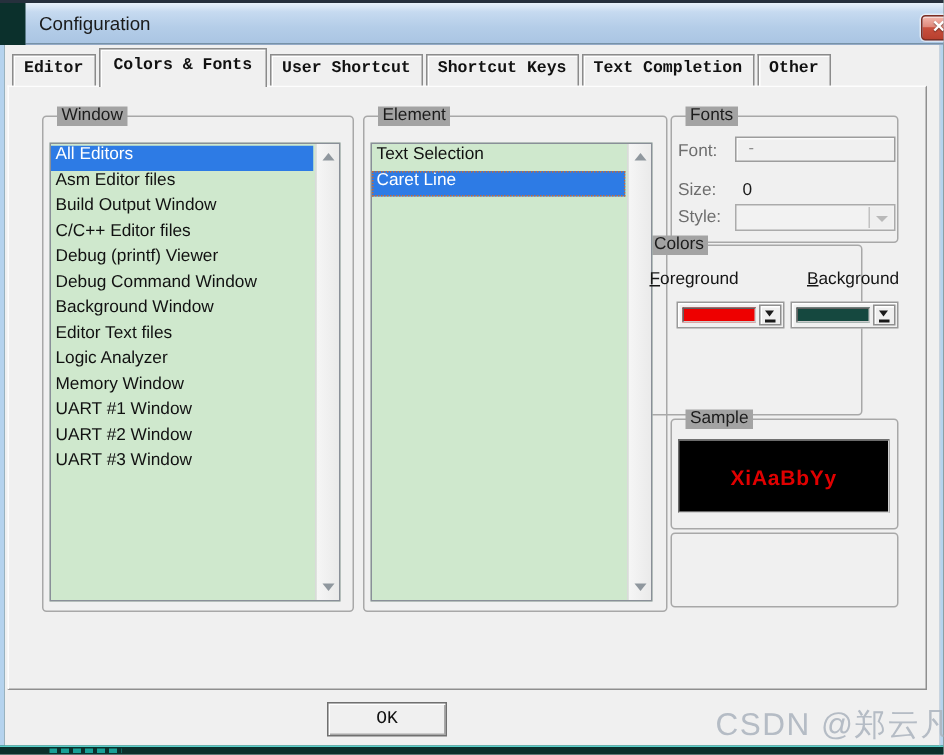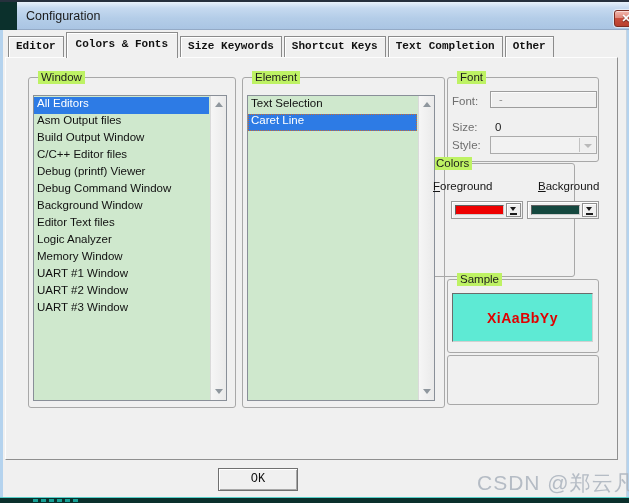--- a/index.html
+++ b/index.html
@@ -33,21 +33,21 @@
           font-family:"Liberation Mono", monospace; font-weight:bold; font-size:11px;
           line-height:19px; color:#111; white-space:nowrap; cursor:pointer; }
   .tab.active { height:26px; margin-bottom:0; padding:0 9px; line-height:22px; z-index:4; }
 
   
   .page { position:absolute; left:5px; top:57px; width:613px; height:403px; background:#f0f0f0;
           border:1px solid #8f8f8f; border-top-color:#fdfdfd; border-left-color:#fdfdfd; z-index:1; }
 
   
   .grp { position:absolute; border:1px solid #a8a8a8; border-radius:3px; z-index:2; }
-  .grp > .grp-label { position:absolute; top:-7px; left:9px; background:#bef264; padding:0 3px;
+  .grp > .grp-label { position:absolute; top:-7px; left:9px; background:#a3a3a3; padding:0 3px;
           font-size:11.5px; color:#1c1c1c; line-height:13px; white-space:nowrap; }
   #grp-window  { left:28px;  top:77px;  width:208px; height:331px; }
   #grp-element { left:242px; top:77px;  width:203px; height:331px; }
   #grp-font    { left:447px; top:77px;  width:152px; height:85px;  }
   #grp-colors  { left:423px; top:163px; width:152px; height:114px; }
   #grp-sample  { left:447px; top:279px; width:152px; height:74px;  }
   #grp-empty   { left:447px; top:355px; width:152px; height:50px;  }
 
   
   .listbox { position:absolute; background:#cfe8cd; border:1px solid #898f98; z-index:3; }
@@ -136,33 +136,33 @@
   <div class="frame-r"></div>
   <div class="strip-cyan"></div>
   <div class="strip-dark"></div>
   <div class="strip-dash"></div>
 
   <div class="page"></div>
 
   <div class="tabs">
     <div class="tab">Editor</div>
     <div class="tab active">Colors &amp; Fonts</div>
-    <div class="tab">Size Keywords</div>
+    <div class="tab">User Shortcut</div>
     <div class="tab">Shortcut Keys</div>
     <div class="tab">Text Completion</div>
     <div class="tab">Other</div>
   </div>
 
   <div class="grp" id="grp-window">
     <span class="grp-label">Window</span>
   </div>
   <div class="listbox" id="window-listbox">
     <div class="items">
         <div class="li sel">All Editors</div>
-        <div class="li">Asm Output files</div>
+        <div class="li">Asm Editor files</div>
         <div class="li">Build Output Window</div>
         <div class="li">C/C++ Editor files</div>
         <div class="li">Debug (printf) Viewer</div>
         <div class="li">Debug Command Window</div>
         <div class="li">Background Window</div>
         <div class="li">Editor Text files</div>
         <div class="li">Logic Analyzer</div>
         <div class="li">Memory Window</div>
         <div class="li">UART #1 Window</div>
         <div class="li">UART #2 Window</div>
@@ -182,21 +182,21 @@
         <div class="li">Text Selection</div>
         <div class="li sel">Caret Line</div>
       </div>
     <div class="scrollbar">
       <div class="sb-up"></div>
       <div class="sb-down"></div>
     </div>
   </div>
 
   <div class="grp" id="grp-font">
-    <span class="grp-label">Font</span>
+    <span class="grp-label">Fonts</span>
   </div>
   <span class="dim-label" id="lbl-font">Font:</span>
   <div id="btn-font">-</div>
   <span class="dim-label" id="lbl-size">Size:</span>
   <span id="val-size">0</span>
   <span class="dim-label" id="lbl-style">Style:</span>
   <div id="combo-style">
     <span></span>
     <div class="combo-btn">
       <div class="combo-tri"></div>
@@ -219,21 +219,21 @@
     <div class="swatch" style="background-color: rgb(21, 72, 63);"></div>
     <div class="dropbtn">
       <div class="drop-tri"></div>
       <div class="drop-bar"></div>
     </div>
   </div>
 
   <div class="grp" id="grp-sample">
     <span class="grp-label">Sample</span>
   </div>
-  <div id="sample-box" style="background-color: #5eead4;">
+  <div id="sample-box" style="background-color: #000000;">
     <span id="sample-text" style="color: rgb(224, 0, 0);">XiAaBbYy</span>
   </div>
 
   <div class="grp" id="grp-empty"></div>
 
   <div class="pushbtn" id="btn-ok">OK</div>
 
   <div id="watermark">CSDN @郑云凡</div>
 
 </div>

